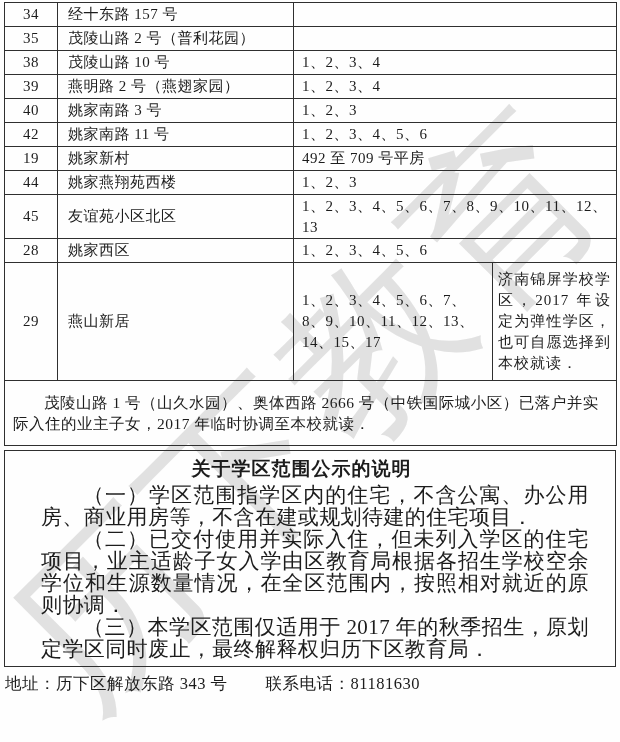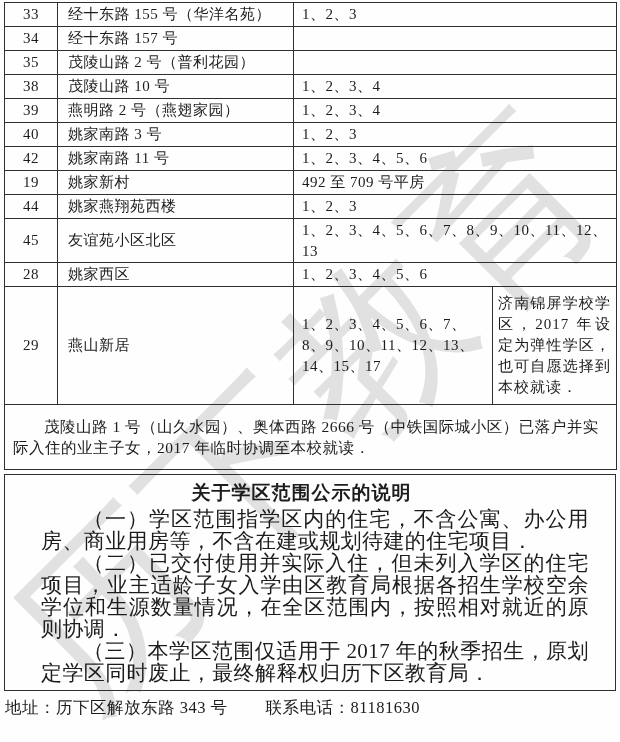--- a/index.html
+++ b/index.html
@@ -125,25 +125,20 @@
 
     <table class="district">
       <colgroup>
           <col class="c1">
           <col class="c2">
           <col class="c3">
           <col class="c4">
         </colgroup>
       <tbody>
         <tr class="h24">
-          <td class="no">33</td>
-          <td class="addr">经十东路 155 号（华洋名苑）</td>
-          <td class="bld" colspan="2">1、2、3</td>
-        </tr>
-        <tr class="h24">
           <td class="no">34</td>
           <td class="addr">经十东路 157 号</td>
           <td class="bld" colspan="2"></td>
         </tr>
         <tr class="h24">
           <td class="no">35</td>
           <td class="addr">茂陵山路 2 号（普利花园）</td>
           <td class="bld" colspan="2"></td>
         </tr>
         <tr class="h24">

